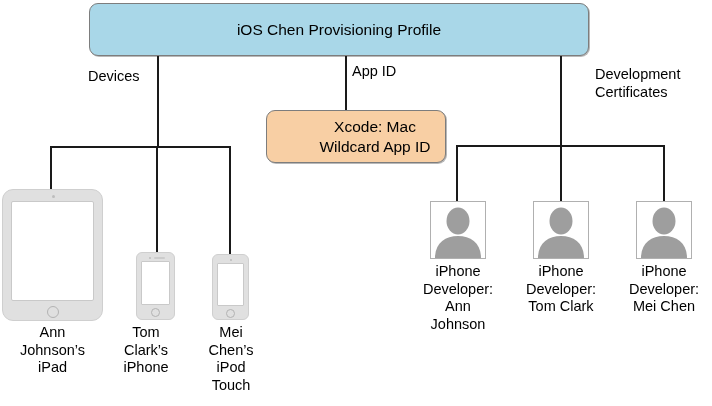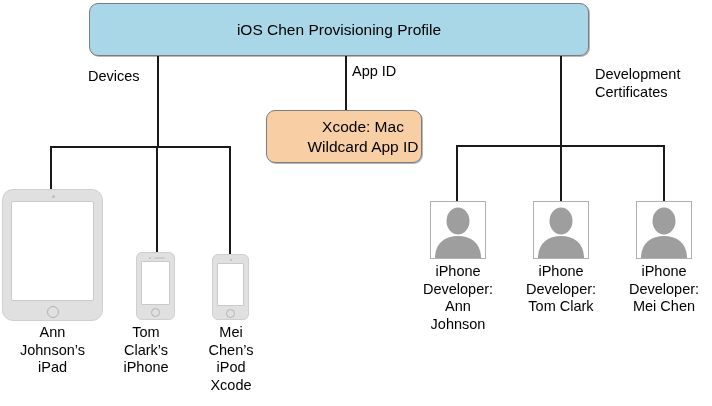--- a/index.html
+++ b/index.html
@@ -31,21 +31,21 @@
     box-shadow: 1px 1px 0 rgba(0,0,0,0.28);
   }
   #root-node {
     left: 89px; top: 3px;
     width: 500px; height: 53px;
     background: #a9d7e8;
     font-size: 15.5px;
   }
   #appid-node {
     left: 266px; top: 110px;
-    width: 156px; height: 53px;
+    width: 180px; height: 53px;
     background: #f8cfa4;
     font-size: 15.5px;
     padding-left: 38px;
   }
 
   
   .vline { position: absolute; width: 2px; background: #1a1a1a; }
   .hline { position: absolute; height: 2px; background: #1a1a1a; }
 
   
@@ -209,21 +209,21 @@
 iPhone</div>
 
   <div class="device" id="dev-ipod">
     <div class="cam"></div>
     <div class="screen"></div>
     <div class="home"></div>
   </div>
   <div class="device-caption" id="cap-ipod">Mei
 Chen’s
 iPod
-Xcode</div>
+Touch</div>
 
   <div class="avatar-card" id="av-1">
     <svg width="54" height="56" viewBox="0 0 54 56" aria-hidden="true">
       <rect width="54" height="56" fill="#ffffff"></rect>
       <ellipse cx="27" cy="19" rx="11.5" ry="13.5" fill="#9e9e9e"></ellipse>
       <path d="M4 56 C4 41 14 34 27 34 C40 34 50 41 50 56 Z" fill="#9e9e9e"></path>
     </svg>
   </div>
   <div class="avatar-caption" id="avcap-1">iPhone
 Developer:

